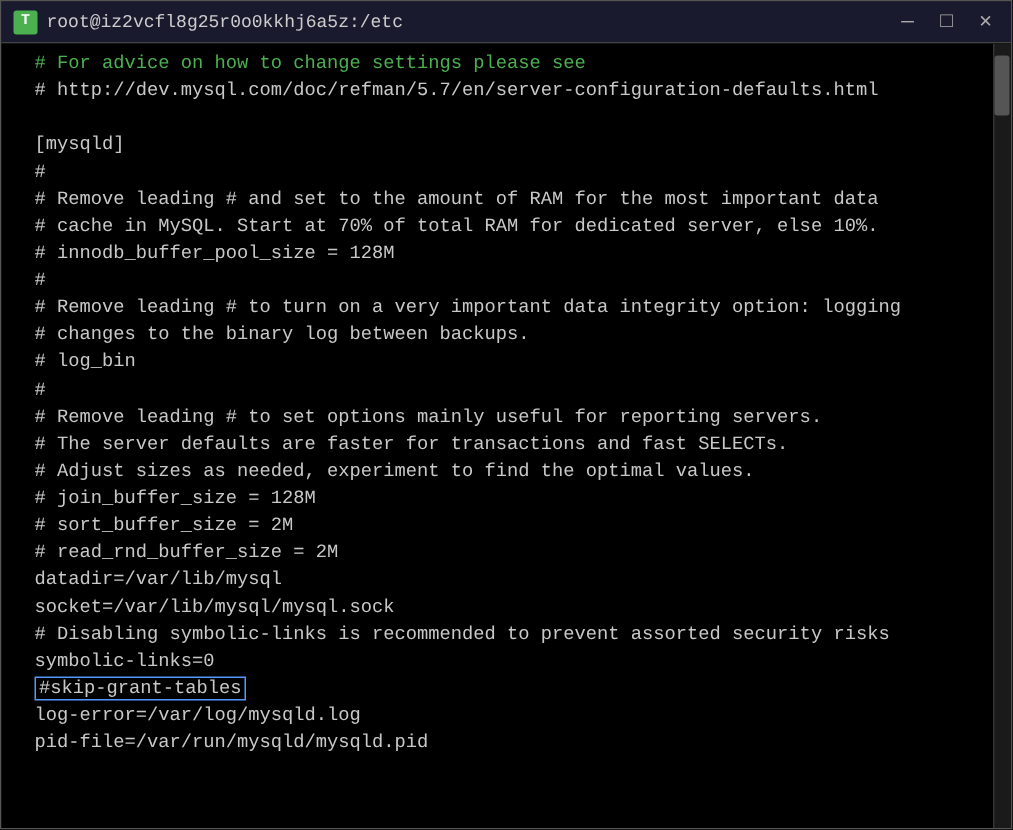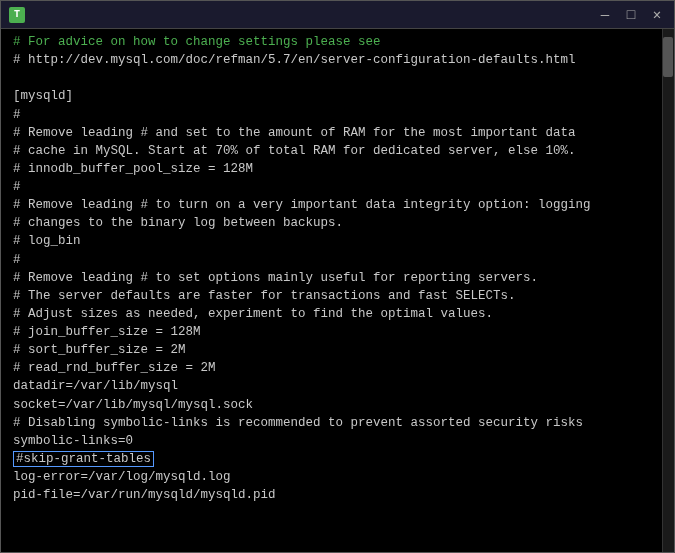--- a/index.html
+++ b/index.html
@@ -71,21 +71,21 @@
       font-size: 14px;
       cursor: pointer;
       width: 18px;
       text-align: center;
       line-height: 1;
     }
 
     .terminal-body {
       background: #000;
       flex: 1;
-      padding: 4px 12px;
+      padding: 4px 22px;
       overflow: hidden;
       position: relative;
     }
 
     .scrollbar {
       position: absolute;
       right: 0;
       top: 0;
       bottom: 0;
       width: 12px;
@@ -113,20 +113,21 @@
   </style>
 </head>
 <body>
 
 <div class="window">
   <div class="title-bar">
     <div class="title-bar-left">
       <div class="title-icon">
         <span>T</span>
       </div>
+      <span class="title-text">root@iz2vcfl8g25r0o0kkhj6a5z:/etc</span>
     </div>
     <div class="title-bar-controls">
       <span class="ctrl-btn">—</span>
       <span class="ctrl-btn">□</span>
       <span class="ctrl-btn">✕</span>
     </div>
   </div>
   <div class="terminal-body">
     <div class="content" id="terminal-lines"><div style="color: rgb(76, 175, 80);"># For advice on how to change settings please see</div><div style="color: rgb(200, 200, 200);"># http://dev.mysql.com/doc/refman/5.7/en/server-configuration-defaults.html</div><div style="color: rgb(200, 200, 200);">&nbsp;</div><div style="color: rgb(200, 200, 200);">[mysqld]</div><div style="color: rgb(200, 200, 200);">#</div><div style="color: rgb(200, 200, 200);"># Remove leading # and set to the amount of RAM for the most important data</div><div style="color: rgb(200, 200, 200);"># cache in MySQL. Start at 70% of total RAM for dedicated server, else 10%.</div><div style="color: rgb(200, 200, 200);"># innodb_buffer_pool_size = 128M</div><div style="color: rgb(200, 200, 200);">#</div><div style="color: rgb(200, 200, 200);"># Remove leading # to turn on a very important data integrity option: logging</div><div style="color: rgb(200, 200, 200);"># changes to the binary log between backups.</div><div style="color: rgb(200, 200, 200);"># log_bin</div><div style="color: rgb(200, 200, 200);">#</div><div style="color: rgb(200, 200, 200);"># Remove leading # to set options mainly useful for reporting servers.</div><div style="color: rgb(200, 200, 200);"># The server defaults are faster for transactions and fast SELECTs.</div><div style="color: rgb(200, 200, 200);"># Adjust sizes as needed, experiment to find the optimal values.</div><div style="color: rgb(200, 200, 200);"># join_buffer_size = 128M</div><div style="color: rgb(200, 200, 200);"># sort_buffer_size = 2M</div><div style="color: rgb(200, 200, 200);"># read_rnd_buffer_size = 2M</div><div style="color: rgb(200, 200, 200);">datadir=/var/lib/mysql</div><div style="color: rgb(200, 200, 200);">socket=/var/lib/mysql/mysql.sock</div><div style="color: rgb(200, 200, 200);"># Disabling symbolic-links is recommended to prevent assorted security risks</div><div style="color: rgb(200, 200, 200);">symbolic-links=0</div><div style="color: rgb(200, 200, 200);"><span style="border: 1px solid rgb(85, 153, 255); padding: 0px 2px;">#skip-grant-tables</span></div><div style="color: rgb(200, 200, 200);">log-error=/var/log/mysqld.log</div><div style="color: rgb(200, 200, 200);">pid-file=/var/run/mysqld/mysqld.pid</div><div style="color: rgb(200, 200, 200);">&nbsp;</div><div style="color: rgb(200, 200, 200);">&nbsp;</div><div style="color: rgb(200, 200, 200);">&nbsp;</div></div>
     <div class="scrollbar">

